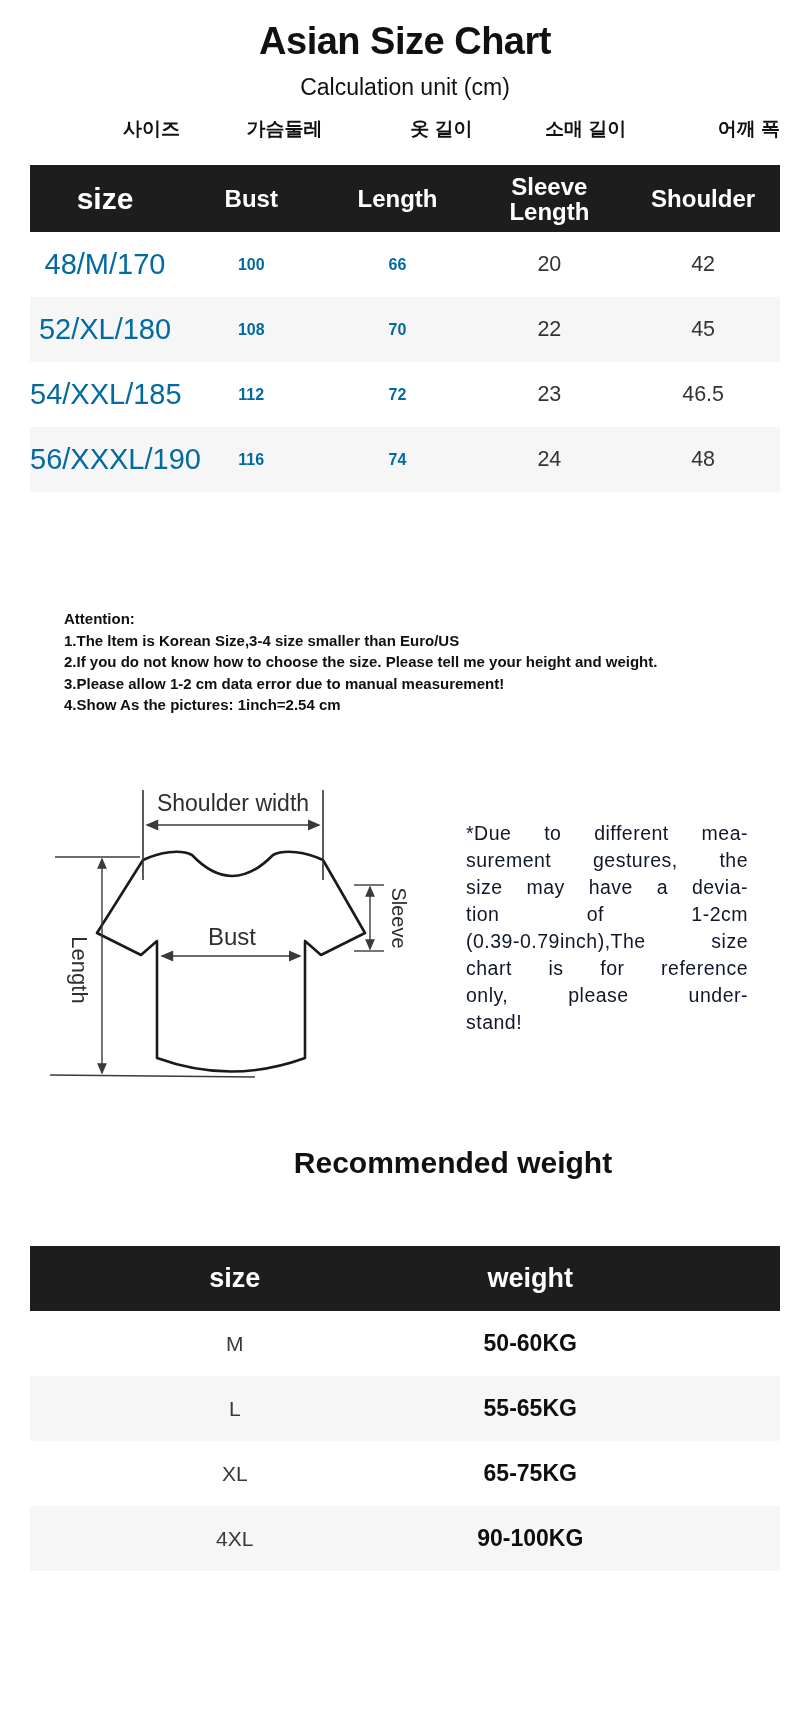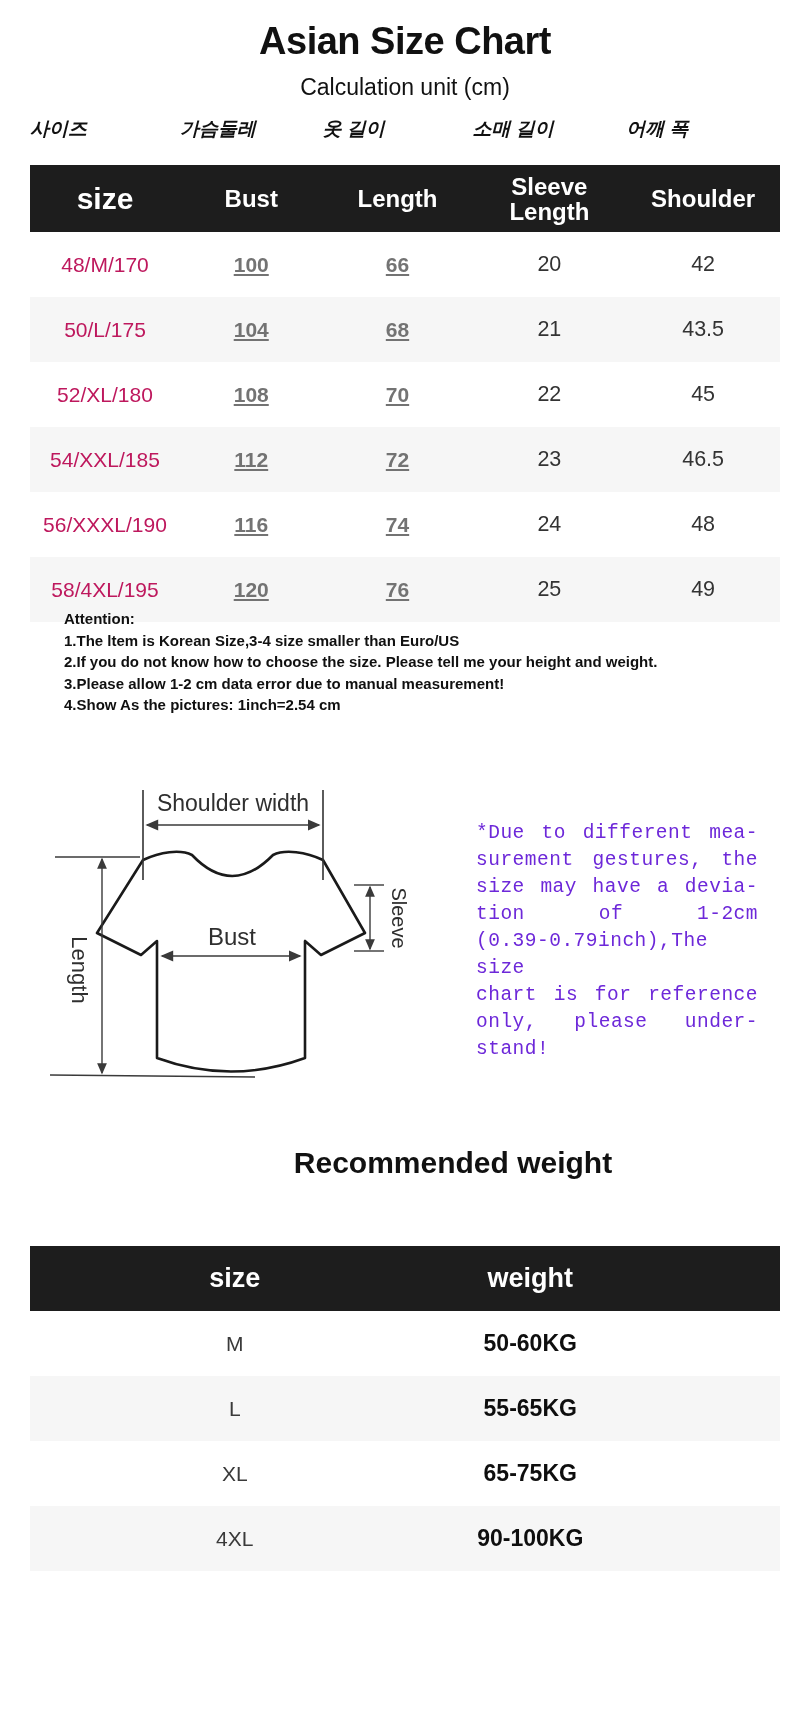--- a/index.html
+++ b/index.html
@@ -5,36 +5,36 @@
   html,body{margin:0;padding:0;background:#fff;}
   .page{position:relative;width:810px;height:1721px;background:#fff;overflow:hidden;
         font-family:"Liberation Sans",sans-serif;color:#111;}
   .abs{position:absolute;}
   .center{left:0;width:810px;text-align:center;}
   .page-title{top:20px;font-size:38px;font-weight:700;letter-spacing:-0.5px;}
   .page-subtitle{top:74px;font-size:23px;font-weight:400;}
   
   .grid5{display:grid;grid-template-columns:20% 19% 20% 20.5% 20.5%;align-items:center;}
   .kor-row{top:112px;left:30px;width:750px;height:34px;font-size:19px;font-weight:700;}
-  .kor-row div{text-align:left;font-style:italic;}
+  .kor-row div{text-align:right;}
   .t1-header{top:165px;left:30px;width:750px;height:67px;background:#1d1d1d;color:#fff;font-weight:700;}
   .t1-header div{text-align:center;font-size:24px;line-height:25px;}
   .t1-header .hsize{font-size:30px;}
   .t1-body{top:232px;left:30px;width:750px;}
   .t1-row{height:65px;}
   .t1-row:nth-child(even){background:#f6f6f6;}
   .t1-row div{text-align:center;}
-  .c-size{font-size:21px;color:#be185d;}
-  .c-bold{font-size:21px;font-weight:700;color:#737373;text-decoration:underline;}
+  .c-size{font-size:29px;color:#0369a1;}
+  .c-bold{font-size:16px;font-weight:700;color:#0369a1;}
   .c-reg{font-size:21.5px;color:#333;}
   
   .attention{top:608px;left:64px;width:720px;font-size:15px;font-weight:700;line-height:21.5px;color:#101010;}
   
   .diagram{left:40px;top:745px;width:400px;height:345px;}
-  .note{left:476px;top:820px;width:282px;font-size:19.5px;line-height:27px;color:#6d28d9;letter-spacing:0.5px;font-family:Liberation Mono, monospace;}
+  .note{left:466px;top:820px;width:282px;font-size:19.5px;line-height:27px;color:#0f172a;letter-spacing:0.5px;}
   .note .jline{text-align:justify;text-align-last:justify;}
   
   .rec-title{top:1146px;font-size:30px;font-weight:700;padding-left:48px;}
   .grid2{display:grid;grid-template-columns:54.6% 24.2% 21.2%;align-items:center;}
   .t2-header{top:1246px;left:30px;width:750px;height:65px;background:#1d1d1d;color:#fff;font-weight:700;}
   .t2-header div{text-align:center;font-size:27px;}
   .t2-body{top:1311px;left:30px;width:750px;}
   .t2-row{height:65px;}
   .t2-row:nth-child(even){background:#f6f6f6;}
   .t2-row div{text-align:center;}
@@ -71,53 +71,39 @@
 
   <div class="abs t1-body">
     <div class="t1-row grid5">
       <div class="c-size">48/M/170</div>
       <div class="c-bold">100</div>
       <div class="c-bold">66</div>
       <div class="c-reg">20</div>
       <div class="c-reg">42</div>
     </div>
     <div class="t1-row grid5">
-      <div class="c-size">50/L/175</div>
-      <div class="c-bold">104</div>
-      <div class="c-bold">68</div>
-      <div class="c-reg">21</div>
-      <div class="c-reg">43.5</div>
-    </div>
-    <div class="t1-row grid5">
       <div class="c-size">52/XL/180</div>
       <div class="c-bold">108</div>
       <div class="c-bold">70</div>
       <div class="c-reg">22</div>
       <div class="c-reg">45</div>
     </div>
     <div class="t1-row grid5">
       <div class="c-size">54/XXL/185</div>
       <div class="c-bold">112</div>
       <div class="c-bold">72</div>
       <div class="c-reg">23</div>
       <div class="c-reg">46.5</div>
     </div>
     <div class="t1-row grid5">
       <div class="c-size">56/XXXL/190</div>
       <div class="c-bold">116</div>
       <div class="c-bold">74</div>
       <div class="c-reg">24</div>
       <div class="c-reg">48</div>
-    </div>
-    <div class="t1-row grid5">
-      <div class="c-size">58/4XL/195</div>
-      <div class="c-bold">120</div>
-      <div class="c-bold">76</div>
-      <div class="c-reg">25</div>
-      <div class="c-reg">49</div>
     </div>
   </div>
 
   <div class="abs attention">
     <div>Attention:</div>
     <div>1.The ltem is Korean Size,3-4 size smaller than Euro/US</div>
     <div>2.If you do not know how to choose the size. Please tell me your height and weight.</div>
     <div>3.Please allow 1-2 cm data error due to manual measurement!</div>
     <div>4.Show As the pictures: 1inch=2.54 cm</div>
   </div>

